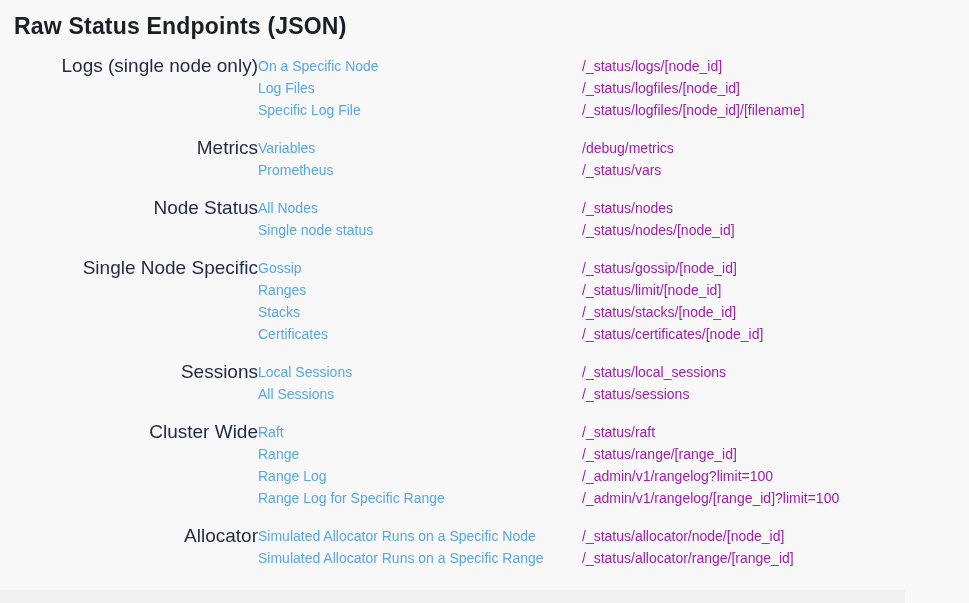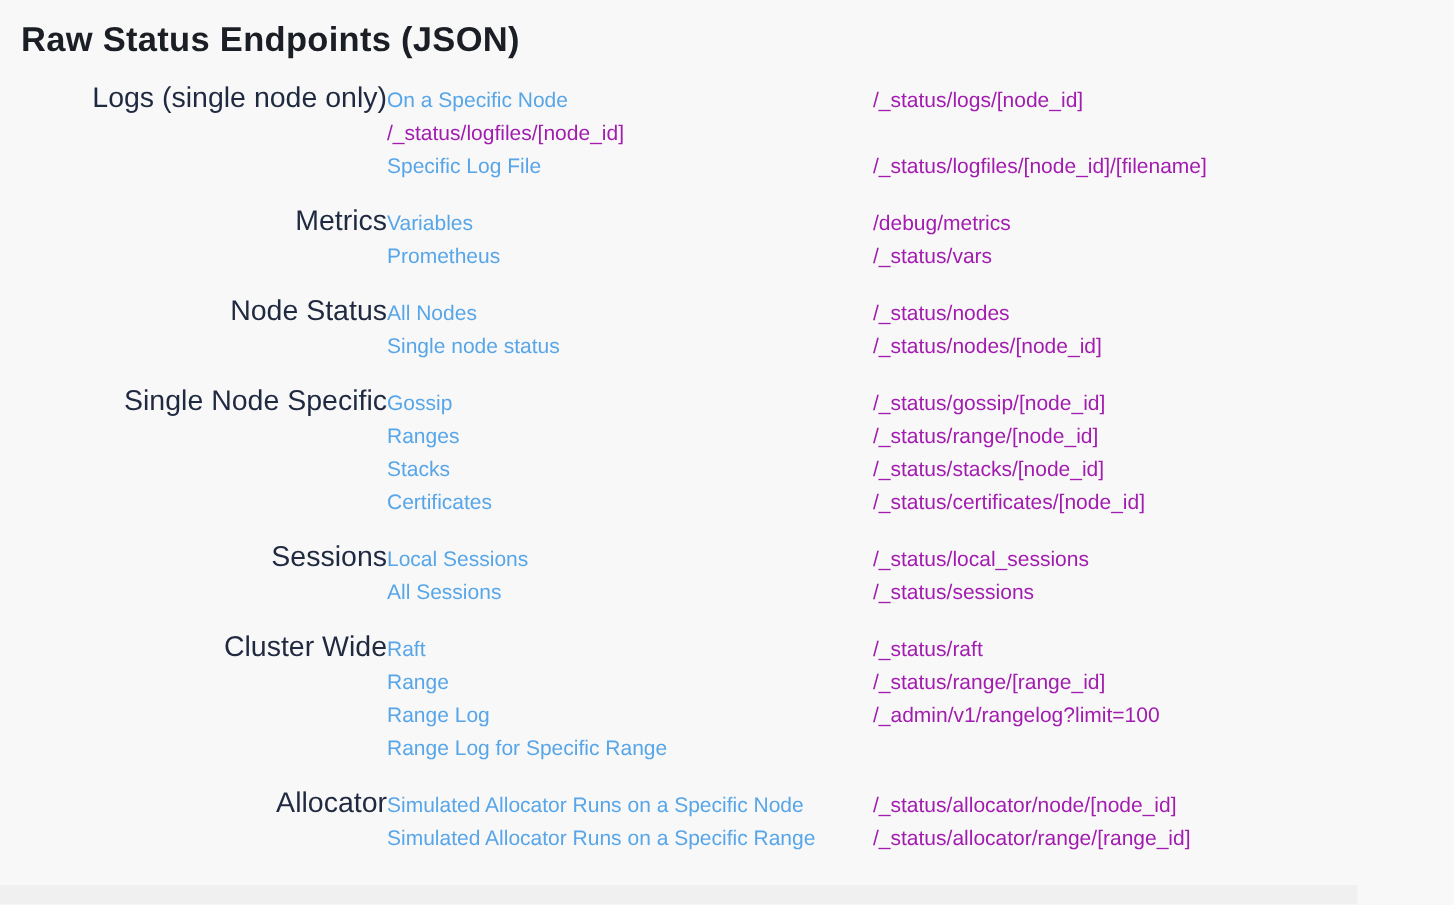--- a/index.html
+++ b/index.html
@@ -72,20 +72,21 @@
   <div class="groups" id="groups">
   <div class="group">
     <div class="category">Logs (single node only)</div>
     <div class="rows">
   <div class="row">
     <a class="link" href="#">On a Specific Node</a>
     <span class="path">/_status/logs/[node_id]</span>
   </div>
 
   <div class="row">
+    <a class="link" href="#">Log Files</a>
     <span class="path">/_status/logfiles/[node_id]</span>
   </div>
 
   <div class="row">
     <a class="link" href="#">Specific Log File</a>
     <span class="path">/_status/logfiles/[node_id]/[filename]</span>
   </div>
 </div>
   </div>
 
@@ -122,21 +123,21 @@
   <div class="group">
     <div class="category">Single Node Specific</div>
     <div class="rows">
   <div class="row">
     <a class="link" href="#">Gossip</a>
     <span class="path">/_status/gossip/[node_id]</span>
   </div>
 
   <div class="row">
     <a class="link" href="#">Ranges</a>
-    <span class="path">/_status/range/[node_id]</span>
+    <span class="path">/_status/limit/[node_id]</span>
   </div>
 
   <div class="row">
     <a class="link" href="#">Stacks</a>
     <span class="path">/_status/stacks/[node_id]</span>
   </div>
 
   <div class="row">
     <a class="link" href="#">Certificates</a>
     <span class="path">/_status/certificates/[node_id]</span>
@@ -172,20 +173,21 @@
     <span class="path">/_status/range/[range_id]</span>
   </div>
 
   <div class="row">
     <a class="link" href="#">Range Log</a>
     <span class="path">/_admin/v1/rangelog?limit=100</span>
   </div>
 
   <div class="row">
     <a class="link" href="#">Range Log for Specific Range</a>
+    <span class="path">/_admin/v1/rangelog/[range_id]?limit=100</span>
   </div>
 </div>
   </div>
 
   <div class="group">
     <div class="category">Allocator</div>
     <div class="rows">
   <div class="row">
     <a class="link" href="#">Simulated Allocator Runs on a Specific Node</a>
     <span class="path">/_status/allocator/node/[node_id]</span>

